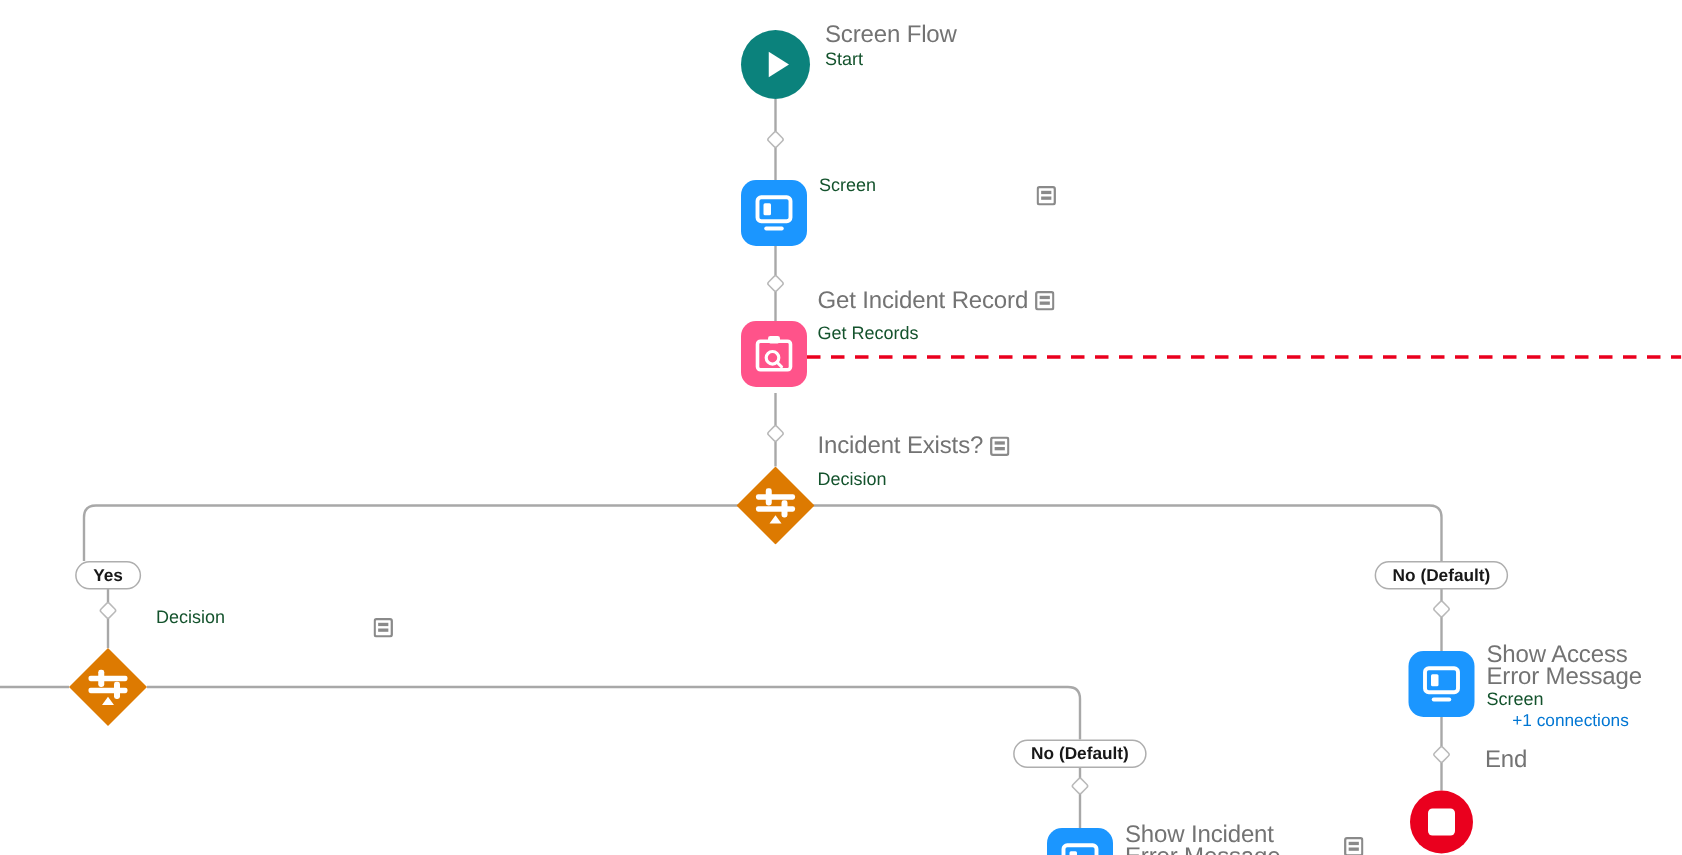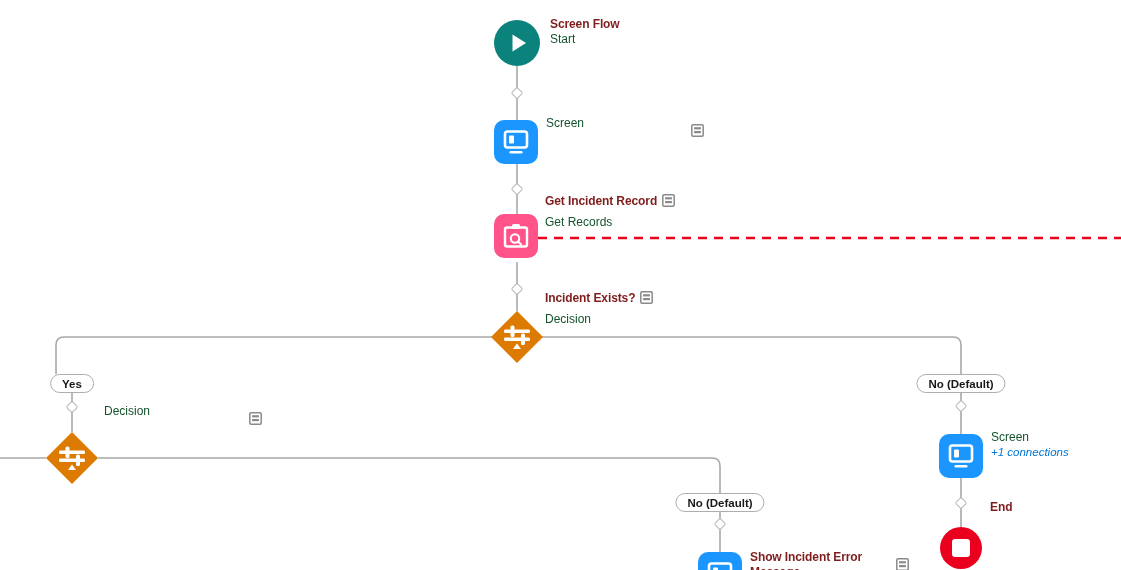--- a/index.html
+++ b/index.html
@@ -91,41 +91,41 @@
     border-radius: 3px;
     background: #ffffff;
   }
 
   
   .node-text {
     position: absolute;
     white-space: nowrap;
   }
   .node-title {
-    font-size: 12px;
-    font-weight: bold;
-    color: #7f1d1d;
+    font-size: 16px;
+    font-weight: normal;
+    color: #737373;
     line-height: 14.5px;
     letter-spacing: -0.1px;
   }
   .node-title.wrap {
     white-space: normal;
     width: 118px;
   }
   .node-sub {
     font-size: 12px;
     color: #14532d;
     line-height: 15px;
     font-weight: normal;
   }
   .node-conn {
     font-size: 11.5px;
     color: #0176d3;
-    font-style: italic;
     line-height: 14px;
+    text-align: center;
   }
 
   
   .desc-icon {
     position: absolute;
     width: 13px;
     height: 13px;
   }
   .desc-icon svg { display: block; }
   .desc-inline {
@@ -322,20 +322,21 @@
   <div class="node" style="left:939px; top:434px; width:44px; height:44px;">
     <div class="node-icon ic-screen">
       <svg width="44" height="44" viewBox="0 0 44 44">
         <rect x="11" y="11.5" width="22" height="16" rx="2.5" fill="none" stroke="#ffffff" stroke-width="2.6"></rect>
         <rect x="15" y="15.5" width="5" height="8" rx="1" fill="#ffffff"></rect>
         <rect x="15.5" y="31" width="13" height="2.6" rx="1.3" fill="#ffffff"></rect>
       </svg>
     </div>
   </div>
   <div class="node-text" style="left:991px; top:430px;">
+    <div class="node-title wrap" style="width:112px;">Show Access Error Message</div>
     <div class="node-sub">Screen</div>
     <div class="node-conn">+1 connections</div>
   </div>
 
   <div class="node" style="left:698px; top:552px; width:44px; height:44px;">
     <div class="node-icon ic-screen">
       <svg width="44" height="44" viewBox="0 0 44 44">
         <rect x="11" y="11.5" width="22" height="16" rx="2.5" fill="none" stroke="#ffffff" stroke-width="2.6"></rect>
         <rect x="15" y="15.5" width="5" height="8" rx="1" fill="#ffffff"></rect>
         <rect x="15.5" y="31" width="13" height="2.6" rx="1.3" fill="#ffffff"></rect>

